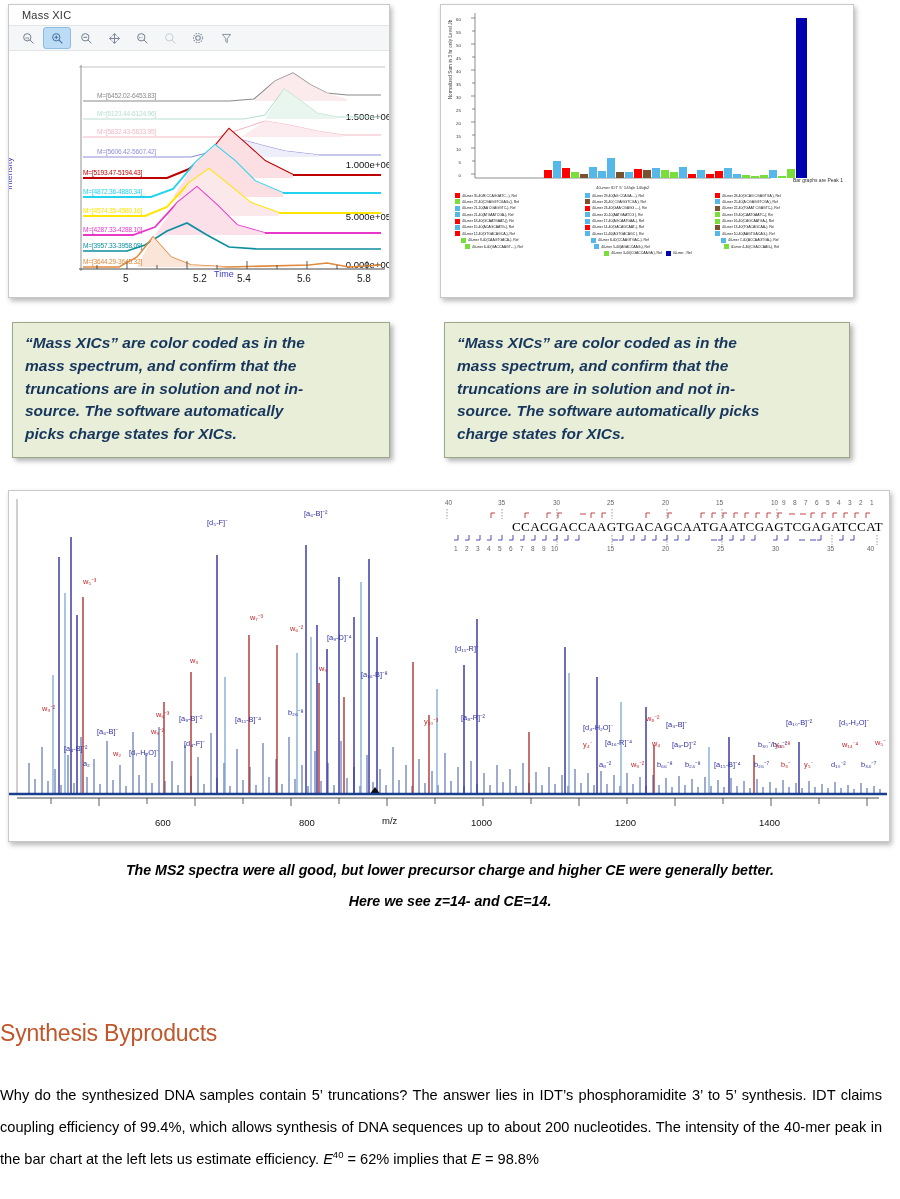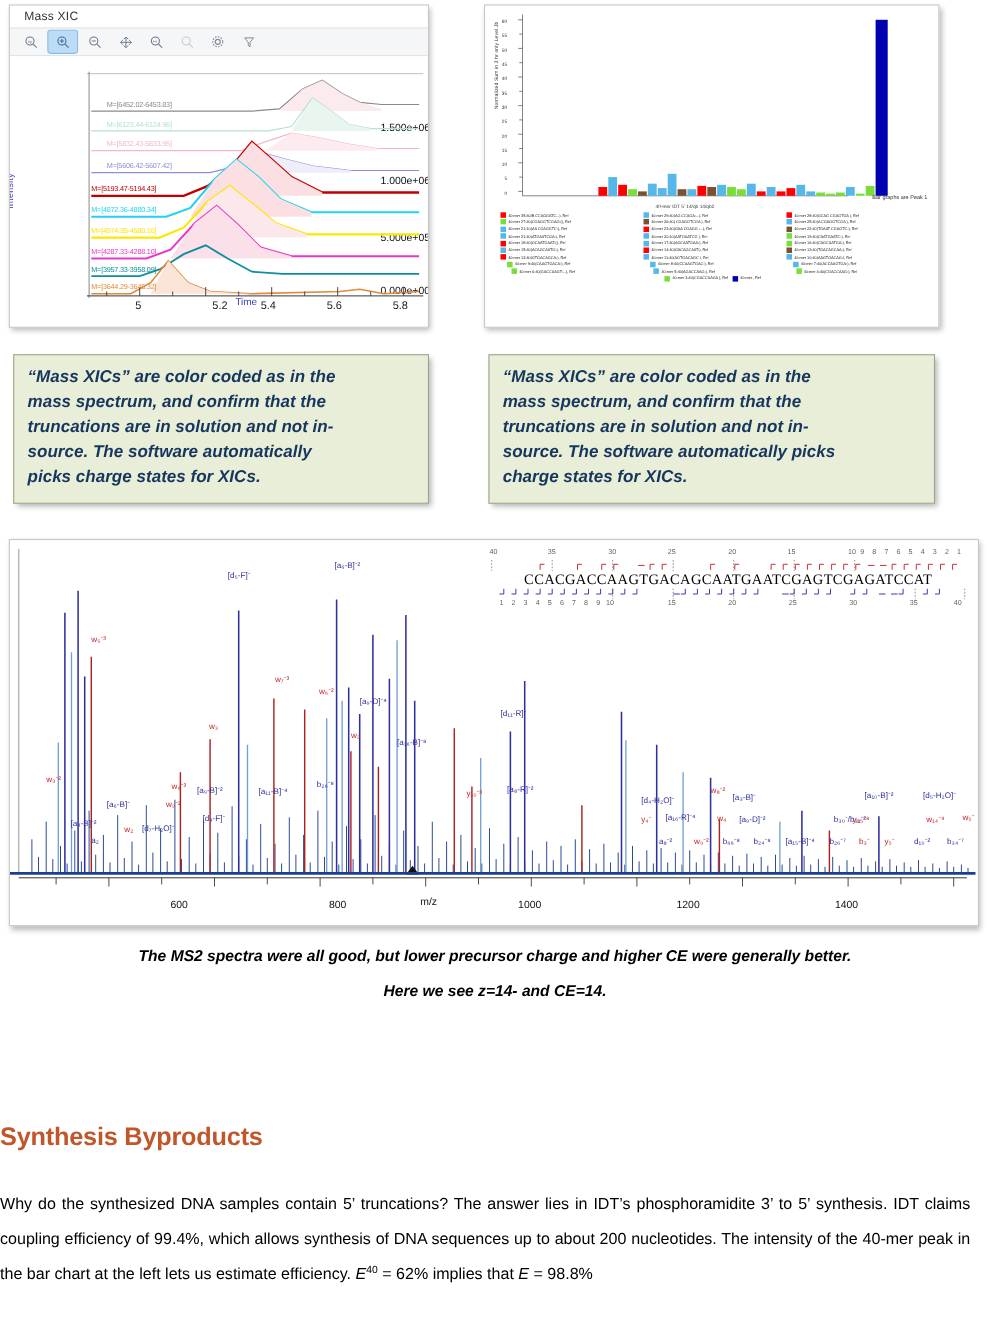--- a/index.html
+++ b/index.html
@@ -77,41 +77,41 @@
   #callout-right{left:444px;top:322px;width:406px;height:136px;}
 
   
   #ms2-window{left:8px;top:490px;width:882px;height:352px;}
   .ms2-inner{position:relative;width:100%;height:100%;}
   .seqbox{position:absolute;left:432px;top:8px;width:442px;}
   .seq-row{position:relative;height:16px;}
   .seq-numtop{font-size:6.5px;color:#666;position:absolute;}
   .seq-letters{
     font-family:"Liberation Serif",serif;font-size:13.2px;color:#000;
-    letter-spacing:0.32px;white-space:nowrap;text-align:center;
+    letter-spacing:0.32px;white-space:nowrap;text-align:right;
   }
   .seq-numbot{font-size:6.5px;color:#666;position:absolute;}
   .peak-label{position:absolute;font-size:7.4px;white-space:nowrap;}
   .pl-red{color:#c02626;}
   .pl-blue{color:#2f2f9e;}
   .ms2-xtick{position:absolute;font-size:9.5px;color:#111;}
   .ms2-xtitle{position:absolute;font-size:9.5px;color:#111;}
 
   
   .caption{
     position:absolute;left:0;width:900px;text-align:center;
     font-style:italic;font-weight:bold;color:#000;font-size:14.2px;
     font-family:"Liberation Sans",sans-serif;
   }
   #caption-l1{top:862px;}
   #caption-l2{top:893px;}
 
   
   #heading{
-    position:absolute;left:0;top:1001px;font-size:23px;font-weight:bold;
+    position:absolute;left:0;top:1001px;font-size:23px;font-weight:normal;
     color:#c0562a;letter-spacing:-.2px;text-align:center;
   }
   #body{
     position:absolute;left:0;top:1064px;width:882px;
     font-size:14.6px;color:#000;line-height:2.22;text-align:justify;
   }
   #body sup{font-size:9.5px;}
   #body i{font-style:italic;}
 </style>
 </head>

